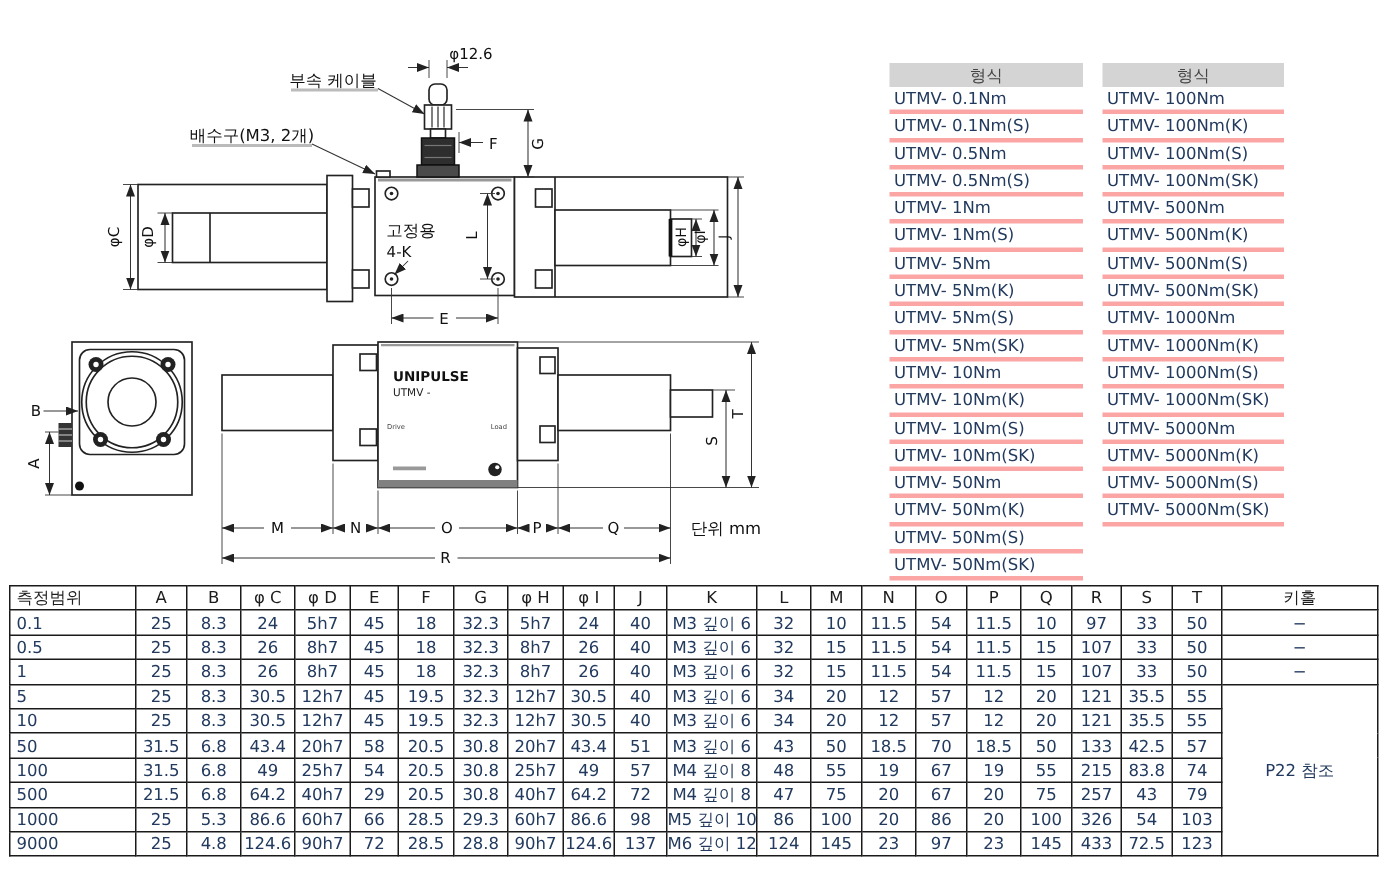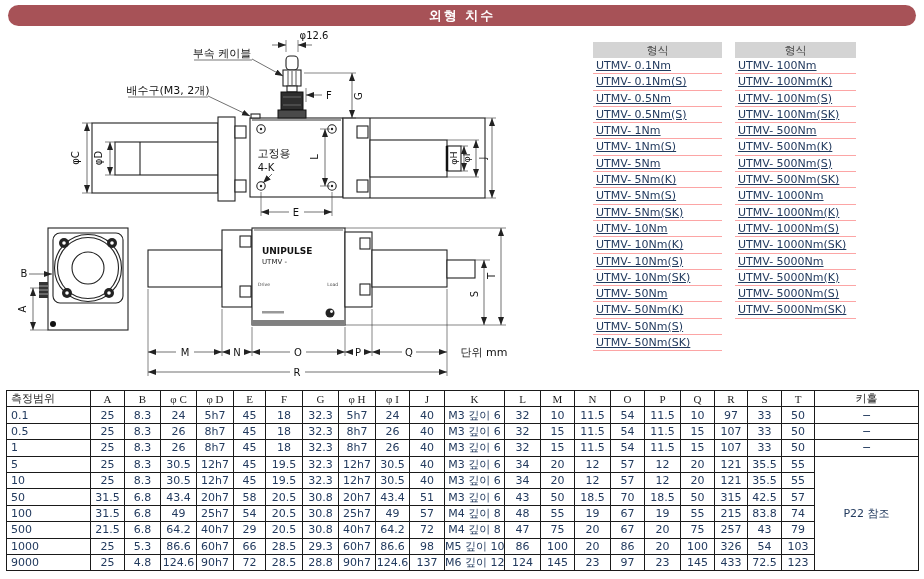--- a/index.html
+++ b/index.html
@@ -6,47 +6,44 @@
   body{font-family:"DejaVu Sans","Liberation Sans",sans-serif;}
   .page{position:relative;width:924px;height:579px;background:#fff;overflow:hidden;}
 
   .titlebar{position:absolute;left:8px;top:5px;width:908px;height:21px;background:#a75257;
     border-radius:11px;color:#fff;font-size:13px;font-weight:bold;letter-spacing:2px;
     display:flex;align-items:center;justify-content:center;}
 
   .mlist{position:absolute;top:42px;font-size:11px;color:#223a5e;}
   .mhead{height:16px;background:#d4d4d4;color:#444;display:flex;align-items:center;
     justify-content:center;font-size:11px;}
-  .mrow{height:15.3px;line-height:15.3px;padding-left:3px;border-bottom:1px solid #fca5a5;
-    white-space:nowrap;text-decoration:underline;}
+  .mrow{height:15.3px;line-height:15.3px;padding-left:3px;border-bottom:3px solid #fca5a5;
+    white-space:nowrap;}
 
   .dimtable{position:absolute;left:6px;top:390px;border-collapse:collapse;table-layout:fixed;
     width:912px;font-size:11px;color:#223a5e;}
   .dimtable th,.dimtable td{border:1px solid #1a1a1a;text-align:center;padding:0;height:15.4px;
     overflow:hidden;white-space:nowrap;}
-  .dimtable th{font-weight:normal;color:#1d1d1d;font-family:Liberation Serif, serif;}
+  .dimtable th{font-weight:normal;color:#1d1d1d;}
   .c-range{text-align:left !important;padding-left:4px !important;}
 
   svg text{font-family:"DejaVu Sans","Liberation Sans",sans-serif;}
   .fw{fill:#fff;stroke:#222;stroke-width:1.1;}
   .ln{stroke:#222;stroke-width:1.1;fill:none;}
   .dim{stroke:#333;stroke-width:0.7;fill:none;}
   .ext{stroke:#333;stroke-width:0.6;}
   .dtx{font-size:10px;fill:#111;}
   .stx{font-size:9.5px;fill:#111;}
   .ktx{font-size:11px;fill:#111;}
 </style>
 </head>
 <body>
 
 <div class="page">
 
-  <div class="titlebar">
-    <span>외형 치수</span>
-  </div>
 
   <svg style="position:absolute;left:0;top:26px;" width="590" height="362" viewBox="0 0 590 362">
     <defs>
       <marker id="aE" markerWidth="9" markerHeight="8" refX="8" refY="3" orient="auto" markerUnits="userSpaceOnUse">
         <path d="M0,0 L8,3 L0,6 Z" fill="#222"></path>
         </marker>
       <marker id="aS" markerWidth="9" markerHeight="8" refX="0" refY="3" orient="auto" markerUnits="userSpaceOnUse">
         <path d="M8,0 L0,3 L8,6 Z" fill="#222"></path>
         </marker>
     </defs>
@@ -476,21 +473,21 @@
           <td>20h7</td>
           <td>43.4</td>
           <td>51</td>
           <td>M3 깊이 6</td>
           <td>43</td>
           <td>50</td>
           <td>18.5</td>
           <td>70</td>
           <td>18.5</td>
           <td>50</td>
-          <td>315</td>
+          <td>133</td>
           <td>42.5</td>
           <td>57</td>
         </tr>
         <tr>
           <td class="c-range">100</td>
           <td>31.5</td>
           <td>6.8</td>
           <td>49</td>
           <td>25h7</td>
           <td>54</td>

